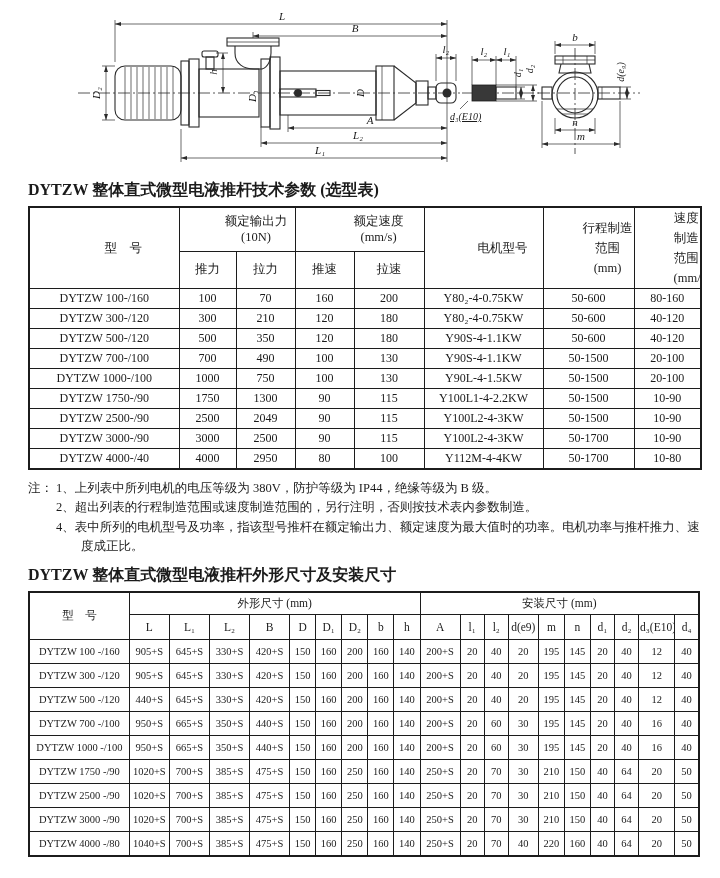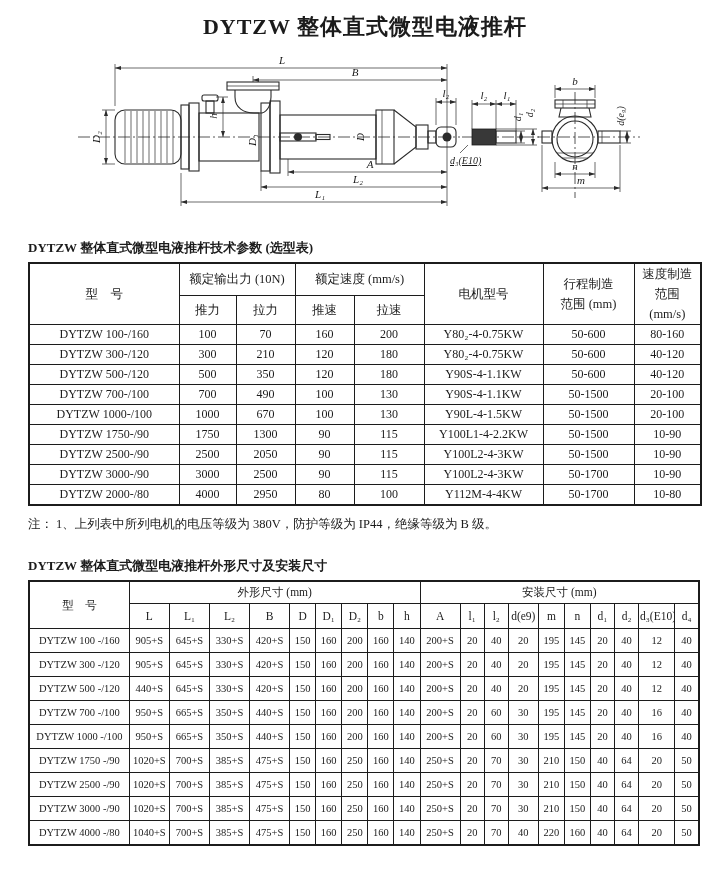--- a/index.html
+++ b/index.html
@@ -1,25 +1,25 @@
 <!DOCTYPE html>
 <html><head>
 <meta charset="utf-8">
 <style>
   html,body{margin:0;padding:0;background:#ffffff;}
   body{width:720px;color:#1b1b1b;font-family:"Liberation Serif","DejaVu Serif",serif;}
   .page{padding:6px 18px 10px 28px;box-sizing:border-box;width:720px;}
   .title{font-size:22px;font-weight:bold;text-align:center;margin:6px 0 8px 0;letter-spacing:1px;}
   .drawing{margin:0 0 0 -18px;height:166px;}
-  .caption{font-size:13px;font-weight:bold;margin:23px 0 5px 0;}
+  .caption{font-size:16px;font-weight:bold;margin:8px 0 5px 0;}
   table{border-collapse:collapse;table-layout:fixed;width:672px;border:2px solid #1c1c1c;}
   th,td{border:1px solid #1c1c1c;text-align:center;vertical-align:middle;padding:0 1px;overflow:hidden;}
   th{font-weight:normal;}
   .t1 th{font-size:12.5px;}
-  .t1 thead tr:first-child th{height:30px;}
+  .t1 thead tr:first-child th{height:30px;padding-left:39px;}
   .t1 thead tr:last-child th{height:27px;}
   .t1 td{font-size:12px;height:19px;}
   .t2 th{font-size:11.5px;}
   .t2 thead tr:first-child th{height:21px;text-align:center;}
   .t2 thead tr:last-child th{height:24px;}
   .t2 td{font-size:10.5px;height:23px;}
   .pre{white-space:pre-line;line-height:1.6;}
   .notes{display:flex;font-size:12.5px;margin:9px 0 0 0;}
   .notes-label{flex:none;width:28px;line-height:1.55;}
   .note-line{padding-left:2em;text-indent:-2em;line-height:1.55;}
@@ -30,21 +30,20 @@
   .dim{stroke:#2b2b2b;stroke-width:0.7;fill:none;}
   .cl{stroke:#2b2b2b;stroke-width:0.8;stroke-dasharray:12 3 2 3;fill:none;}
   .dark{fill:#383838;stroke:#1c1c1c;stroke-width:0.8;}
   .u{text-decoration:underline;}
 </style>
 </head>
 <body>
 
 <div class="page">
 
-  <div class="title">DYTZW 整体直式微型电液推杆</div>
 
   <div class="drawing">
     <svg width="700" height="166" viewBox="0 0 700 166">
       <defs>
         <marker id="arr" markerWidth="10" markerHeight="7" refX="9" refY="3" orient="auto-start-reverse">
           <path d="M0,0 L9,3 L0,6 Z" fill="#2b2b2b"></path>
         </marker>
       </defs>
 
       <g>
@@ -232,74 +231,76 @@
           <td>490</td>
           <td>100</td>
           <td>130</td>
           <td>Y90S-4-1.1KW</td>
           <td>50-1500</td>
           <td>20-100</td>
         </tr>
         <tr>
           <td>DYTZW 1000-/100</td>
           <td>1000</td>
-          <td>670</td>
+          <td>750</td>
           <td>100</td>
           <td>130</td>
           <td>Y90L-4-1.5KW</td>
           <td>50-1500</td>
           <td>20-100</td>
         </tr>
         <tr>
           <td>DYTZW 1750-/90</td>
           <td>1750</td>
           <td>1300</td>
           <td>90</td>
           <td>115</td>
           <td>Y100L1-4-2.2KW</td>
           <td>50-1500</td>
           <td>10-90</td>
         </tr>
         <tr>
           <td>DYTZW 2500-/90</td>
           <td>2500</td>
-          <td>2050</td>
+          <td>2049</td>
           <td>90</td>
           <td>115</td>
           <td>Y100L2-4-3KW</td>
           <td>50-1500</td>
           <td>10-90</td>
         </tr>
         <tr>
           <td>DYTZW 3000-/90</td>
           <td>3000</td>
           <td>2500</td>
           <td>90</td>
           <td>115</td>
           <td>Y100L2-4-3KW</td>
           <td>50-1700</td>
           <td>10-90</td>
         </tr>
         <tr>
-          <td>DYTZW 2000-/80</td>
+          <td>DYTZW 4000-/40</td>
           <td>4000</td>
           <td>2950</td>
           <td>80</td>
           <td>100</td>
           <td>Y112M-4-4KW</td>
           <td>50-1700</td>
           <td>10-80</td>
         </tr>
       </tbody>
   </table>
 
   <div class="notes">
     <div class="notes-label">注：</div>
     <div class="notes-body">
         <div class="note-line">1、上列表中所列电机的电压等级为 380V，防护等级为 IP44，绝缘等级为 B 级。</div>
+        <div class="note-line">2、超出列表的行程制造范围或速度制造范围的，另行注明，否则按技术表内参数制造。</div>
+        <div class="note-line">4、表中所列的电机型号及功率，指该型号推杆在额定输出力、额定速度为最大值时的功率。电机功率与推杆推力、速度成正比。</div>
       </div>
   </div>
 
   <div class="caption">DYTZW 整体直式微型电液推杆外形尺寸及安装尺寸</div>
 
   <table class="t2">
     <colgroup>
       <col style="width:100px">
       <col style="width:40px">
         <col style="width:40px">

